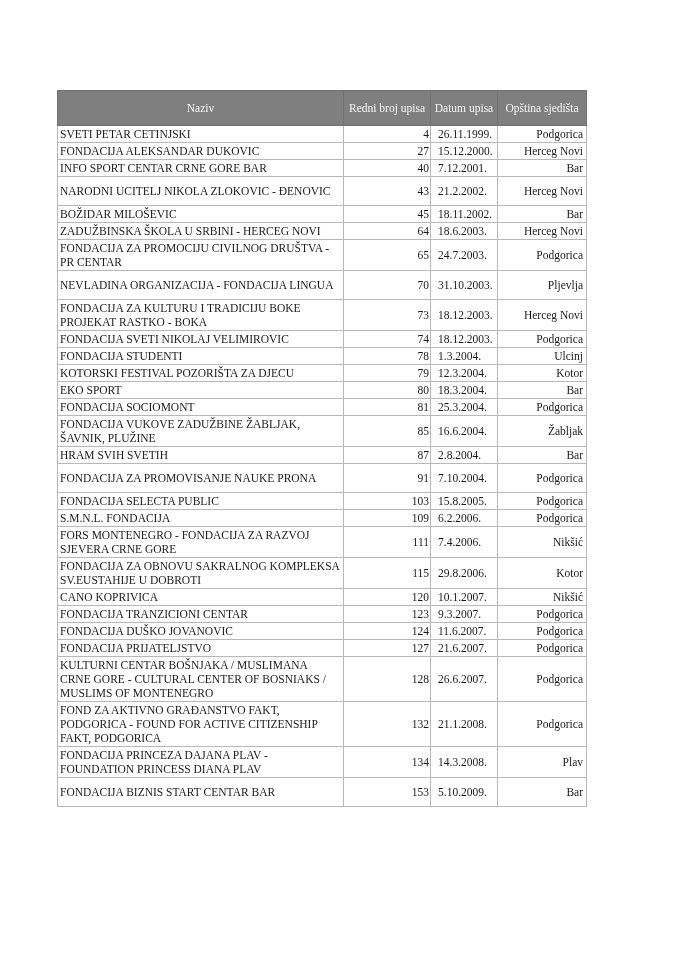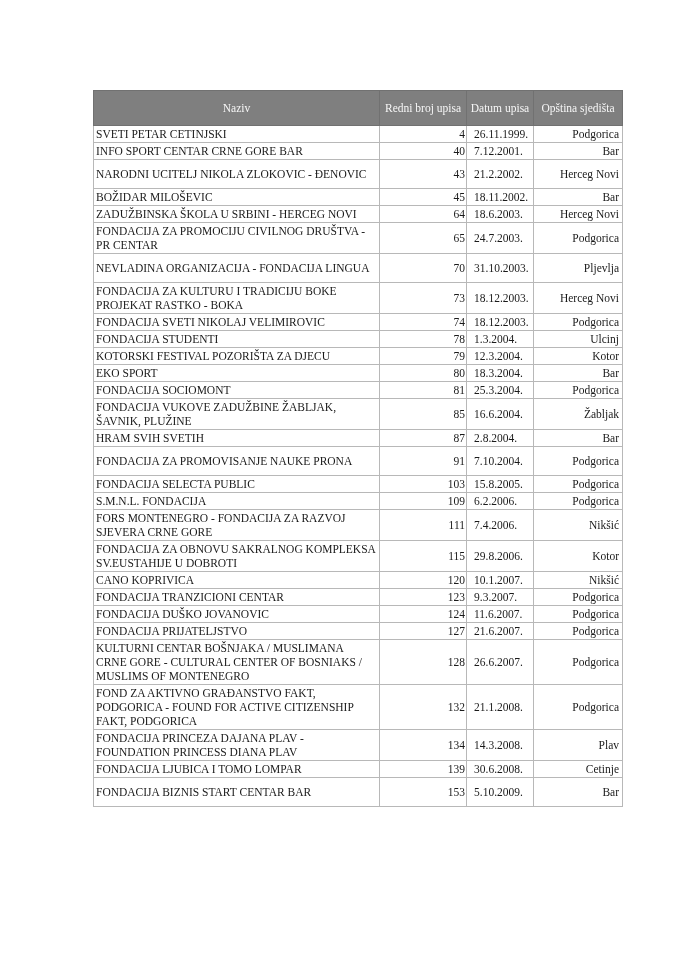--- a/index.html
+++ b/index.html
@@ -12,21 +12,20 @@
     height: 960px;
     position: relative;
     font-family: "Liberation Serif", serif;
     overflow: hidden;
   }
   .table-wrap {
     position: absolute;
     left: 57px;
     top: 90px;
     width: 529px;
-    margin-left: 36px;
   }
   table.registry {
     border-collapse: collapse;
     table-layout: fixed;
     width: 529px;
     font-size: 11.5px;
     color: #1a1a1a;
   }
   table.registry th {
     background: #7f7f7f;
@@ -82,20 +81,26 @@
       </tr>
     </thead>
     <tbody>
         <tr>
           <td class="col-name">SVETI PETAR CETINJSKI</td>
           <td class="col-number">4</td>
           <td class="col-date">26.11.1999.</td>
           <td class="col-municipality">Podgorica</td>
         </tr>
         <tr>
+          <td class="col-name">FONDACIJA ALEKSANDAR DUKOVIC</td>
+          <td class="col-number">27</td>
+          <td class="col-date">15.12.2000.</td>
+          <td class="col-municipality">Herceg Novi</td>
+        </tr>
+        <tr>
           <td class="col-name">INFO SPORT CENTAR CRNE GORE BAR</td>
           <td class="col-number">40</td>
           <td class="col-date">7.12.2001.</td>
           <td class="col-municipality">Bar</td>
         </tr>
         <tr class="tall">
           <td class="col-name">NARODNI UCITELJ NIKOLA ZLOKOVIC - ĐENOVIC</td>
           <td class="col-number">43</td>
           <td class="col-date">21.2.2002.</td>
           <td class="col-municipality">Herceg Novi</td>
@@ -236,26 +241,20 @@
           <td class="col-name">FOND ZA AKTIVNO GRAĐANSTVO FAKT, PODGORICA - FOUND FOR ACTIVE CITIZENSHIP FAKT, PODGORICA</td>
           <td class="col-number">132</td>
           <td class="col-date">21.1.2008.</td>
           <td class="col-municipality">Podgorica</td>
         </tr>
         <tr>
           <td class="col-name">FONDACIJA PRINCEZA DAJANA PLAV - FOUNDATION PRINCESS DIANA PLAV</td>
           <td class="col-number">134</td>
           <td class="col-date">14.3.2008.</td>
           <td class="col-municipality">Plav</td>
-        </tr>
-        <tr>
-          <td class="col-name">FONDACIJA LJUBICA I TOMO LOMPAR</td>
-          <td class="col-number">139</td>
-          <td class="col-date">30.6.2008.</td>
-          <td class="col-municipality">Cetinje</td>
         </tr>
         <tr class="tall">
           <td class="col-name">FONDACIJA BIZNIS START CENTAR BAR</td>
           <td class="col-number">153</td>
           <td class="col-date">5.10.2009.</td>
           <td class="col-municipality">Bar</td>
         </tr>
       </tbody>
   </table>
 </div>

